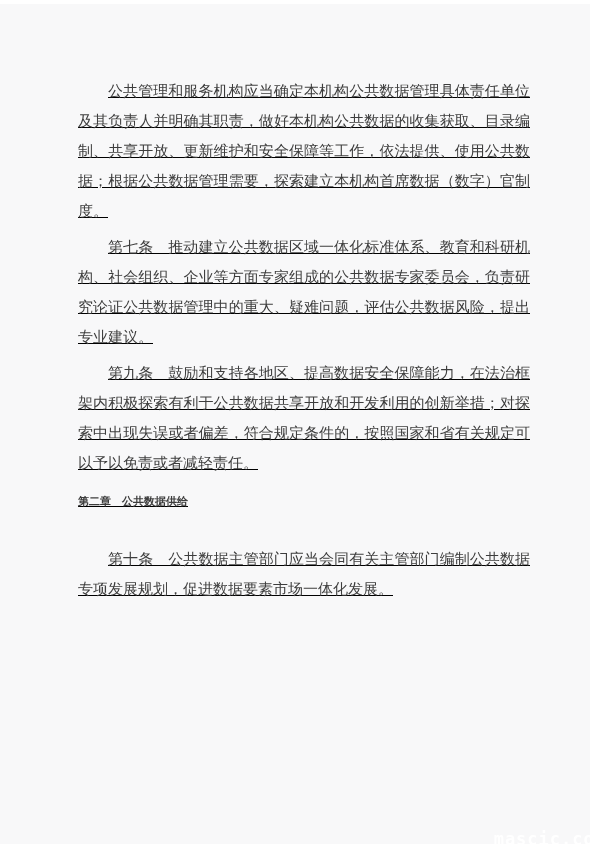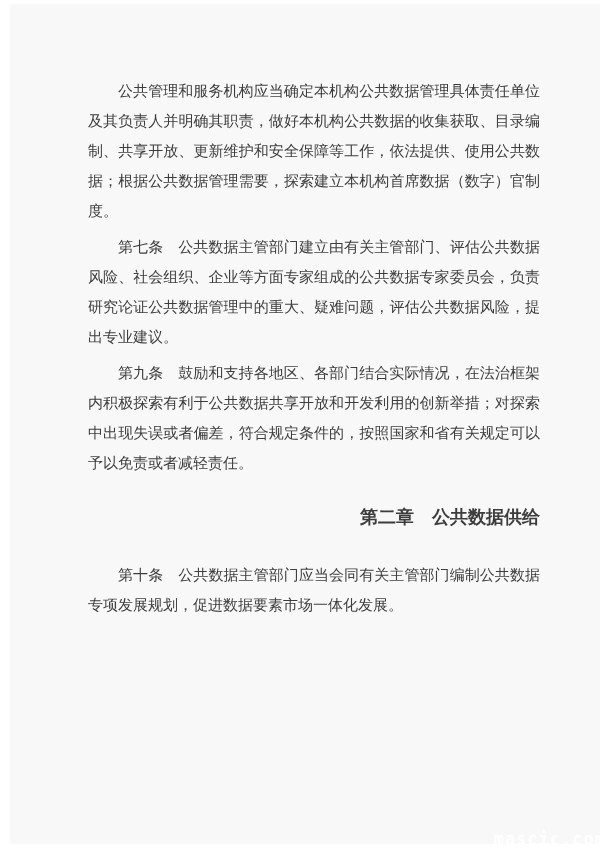--- a/index.html
+++ b/index.html
@@ -15,44 +15,45 @@
   .canvas {
     position: relative;
     width: 606px;
     height: 855px;
     background: var(--outer-bg, #ffffff);
     overflow: hidden;
     font-family: "Liberation Sans", sans-serif;
   }
   .page {
     position: absolute;
-    left: 10px;
+    left: 0;
     top: 4px;
     width: 590px;
     height: 840px;
     box-sizing: border-box;
     background: var(--page-bg, #f8f8f9);
     padding: 72px 60px 0 78px;
+    text-decoration: underline;
   }
   .para {
     margin: 0 0 6px 0;
     font-size: 15px;
     line-height: 30px;
     color: var(--text, #3d3d3d);
     text-align: justify;
     text-indent: 2em;
     word-break: break-all;
   }
   .chapter {
-    margin: 24px 0 28px 0;
-    font-size: 18px;
+    margin: 8px 0 28px 0;
+    font-size: 11px;
     line-height: 30px;
     font-weight: bold;
     color: var(--text, #3d3d3d);
-    text-align: right;
+    text-align: left;
     text-indent: 0;
     word-break: break-all;
   }
   .watermark {
     position: absolute;
     right: 0;
     bottom: 6px;
     font-family: "DejaVu Sans Mono", monospace;
     font-weight: bold;
     font-size: 17px;
@@ -60,19 +61,19 @@
     color: var(--watermark, #ffffff);
     white-space: nowrap;
   }
 </style>
 </head>
 <body>
 
 <div class="canvas">
   <div class="page">
     <p class="para">公共管理和服务机构应当确定本机构公共数据管理具体责任单位及其负责人并明确其职责，做好本机构公共数据的收集获取、目录编制、共享开放、更新维护和安全保障等工作，依法提供、使用公共数据；根据公共数据管理需要，探索建立本机构首席数据（数字）官制度。</p>
-    <p class="para">第七条　公共数据主管部门建立由有关主管部门、评估公共数据风险、社会组织、企业等方面专家组成的公共数据专家委员会，负责研究论证公共数据管理中的重大、疑难问题，评估公共数据风险，提出专业建议。</p>
-    <p class="para">第九条　鼓励和支持各地区、各部门结合实际情况，在法治框架内积极探索有利于公共数据共享开放和开发利用的创新举措；对探索中出现失误或者偏差，符合规定条件的，按照国家和省有关规定可以予以免责或者减轻责任。</p>
+    <p class="para">第七条　推动建立公共数据区域一体化标准体系、教育和科研机构、社会组织、企业等方面专家组成的公共数据专家委员会，负责研究论证公共数据管理中的重大、疑难问题，评估公共数据风险，提出专业建议。</p>
+    <p class="para">第九条　鼓励和支持各地区、提高数据安全保障能力，在法治框架内积极探索有利于公共数据共享开放和开发利用的创新举措；对探索中出现失误或者偏差，符合规定条件的，按照国家和省有关规定可以予以免责或者减轻责任。</p>
     <h2 class="chapter">第二章　公共数据供给</h2>
     <p class="para">第十条　公共数据主管部门应当会同有关主管部门编制公共数据专项发展规划，促进数据要素市场一体化发展。</p>
   </div>
   <div class="watermark">mascic.com</div>
 </div>
 
 </body></html>

